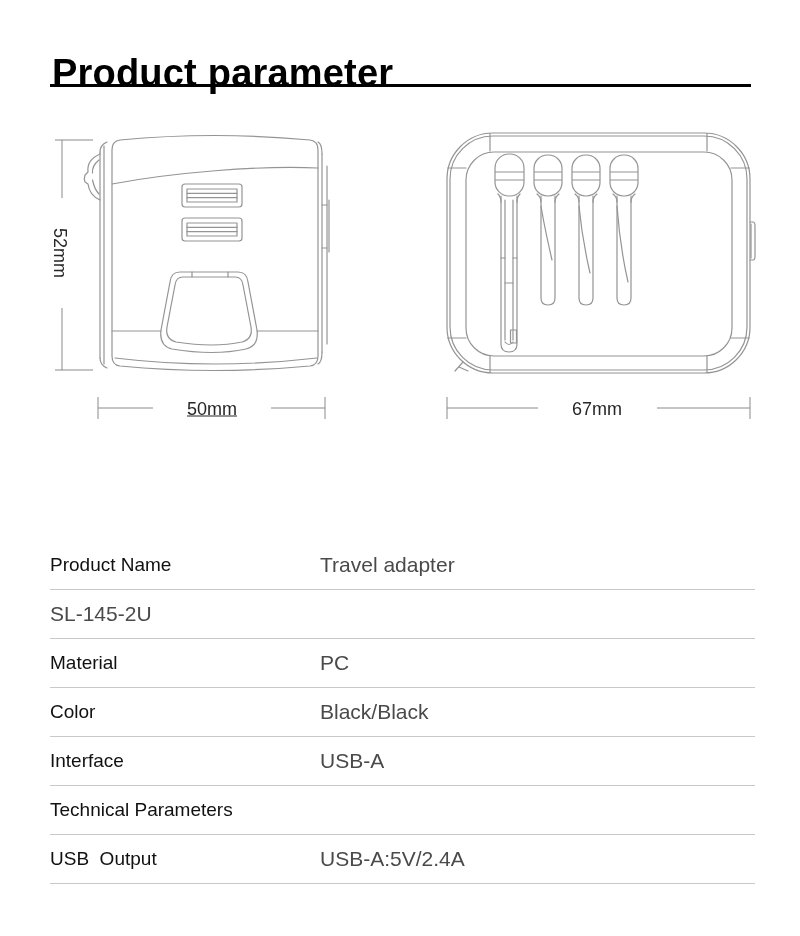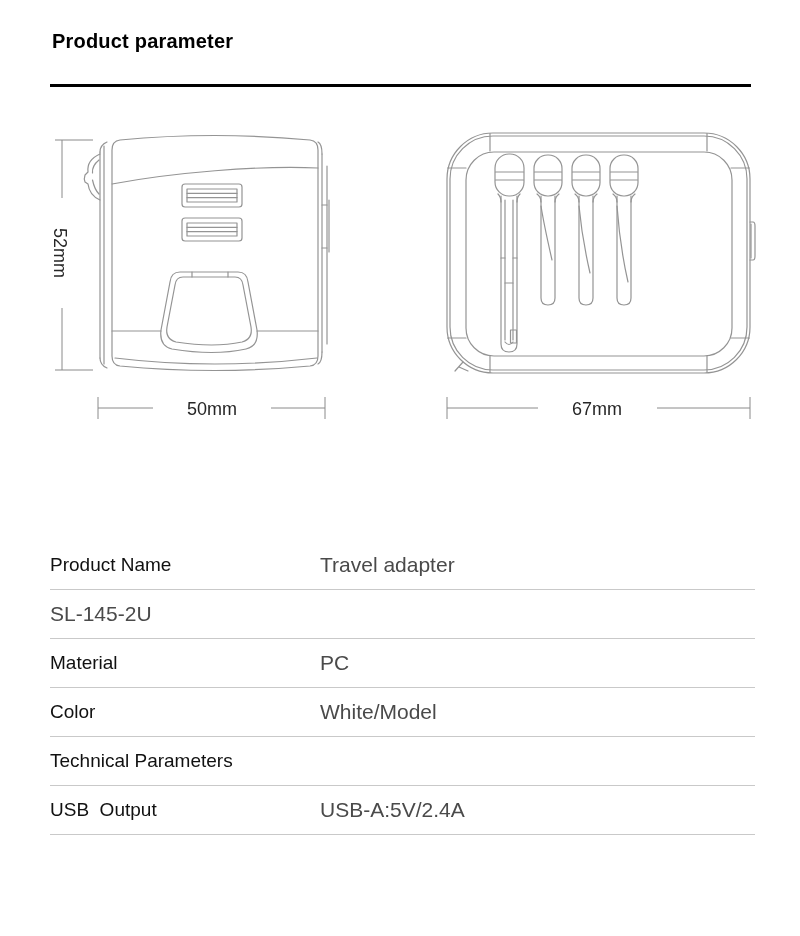--- a/index.html
+++ b/index.html
@@ -12,22 +12,22 @@
     --dimtext:#262626;
   }
   html,body{margin:0;padding:0;}
   body{
     width:800px;height:936px;background:#ffffff;
     font-family:"Liberation Sans", sans-serif;
     position:relative;overflow:hidden;
   }
   .page{position:absolute;inset:0;}
   .title{
-    position:absolute;left:52px;top:30px;
-    font-size:20px;font-weight:bold;color:var(--title);
+    position:absolute;left:52px;top:52px;
+    font-size:38px;font-weight:bold;color:var(--title);
     letter-spacing:0.2px;white-space:pre;
   }
   .title-underline{
     position:absolute;left:50px;top:84px;width:701px;height:3px;
     background:var(--title);
   }
   .diagram-area{position:absolute;left:0;top:110px;width:800px;height:335px;}
   svg.drawings{position:absolute;left:0;top:0;}
   .dim{
     position:absolute;font-size:18px;color:var(--dimtext);
@@ -155,39 +155,43 @@
 
       <g fill="none" stroke="#8a8a8a" stroke-width="1">
         <path d="M447,287 V309"></path>
         <path d="M447,298 H538"></path>
         <path d="M657,298 H750"></path>
         <path d="M750,287 V309"></path>
       </g>
     </svg>
 
     <span class="dim dim-v" style="left:59px;top:143px;">52mm</span>
-    <span class="dim" style="left:212px;top:299px;">50mm</span>
+    <span class="dim" style="left:212px;top:299px;text-decoration:underline;">50mm</span>
     <span class="dim" style="left:597px;top:299px;">67mm</span>
   </div>
 
   <div class="spec-table">
     <div class="spec-row">
       <div class="spec-label">Product Name</div>
       <div class="spec-value">Travel adapter</div>
     </div>
     <div class="spec-row">
       <div class="spec-value">SL-145-2U</div>
     </div>
     <div class="spec-row">
       <div class="spec-label">Material</div>
       <div class="spec-value">PC</div>
     </div>
     <div class="spec-row">
       <div class="spec-label">Color</div>
-      <div class="spec-value">White/Model</div>
+      <div class="spec-value">Black/Black</div>
+    </div>
+    <div class="spec-row">
+      <div class="spec-label">Interface</div>
+      <div class="spec-value">USB-A</div>
     </div>
     <div class="spec-row">
       <div class="spec-label">Technical Parameters</div>
     </div>
     <div class="spec-row">
       <div class="spec-label">USB  Output</div>
       <div class="spec-value">USB-A:5V/2.4A</div>
     </div>
   </div>
 

